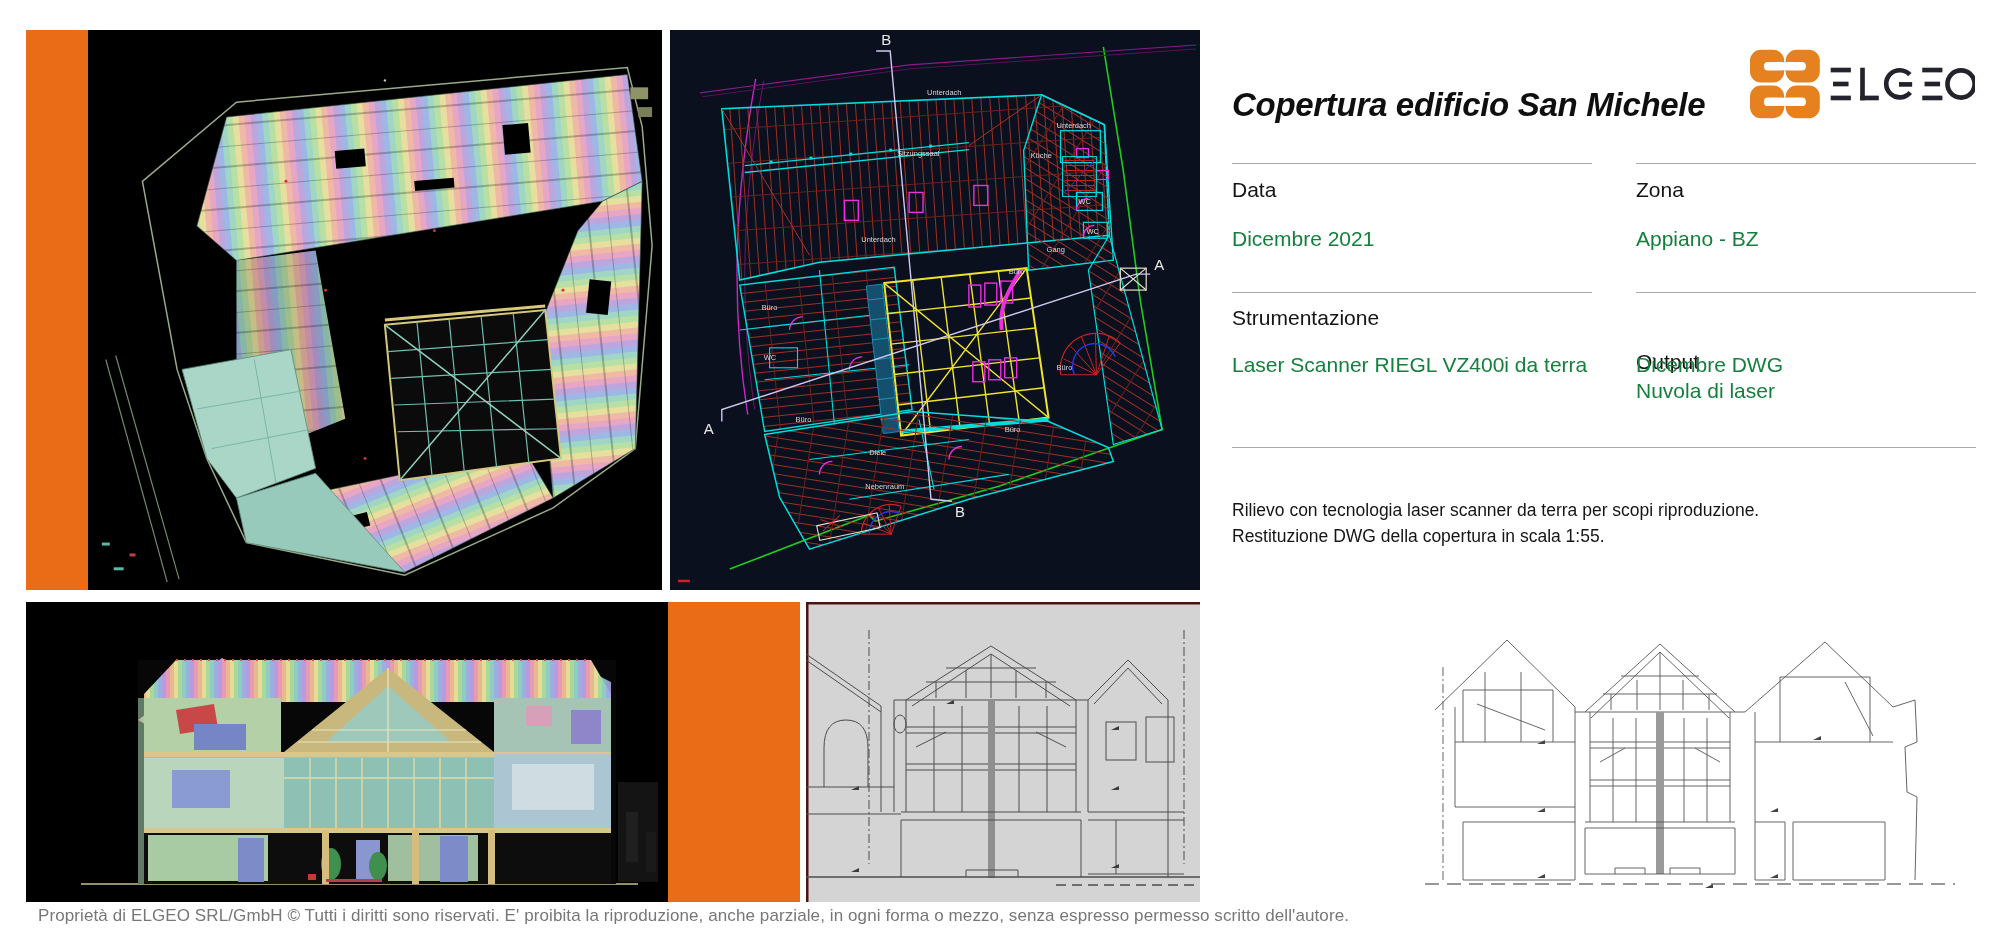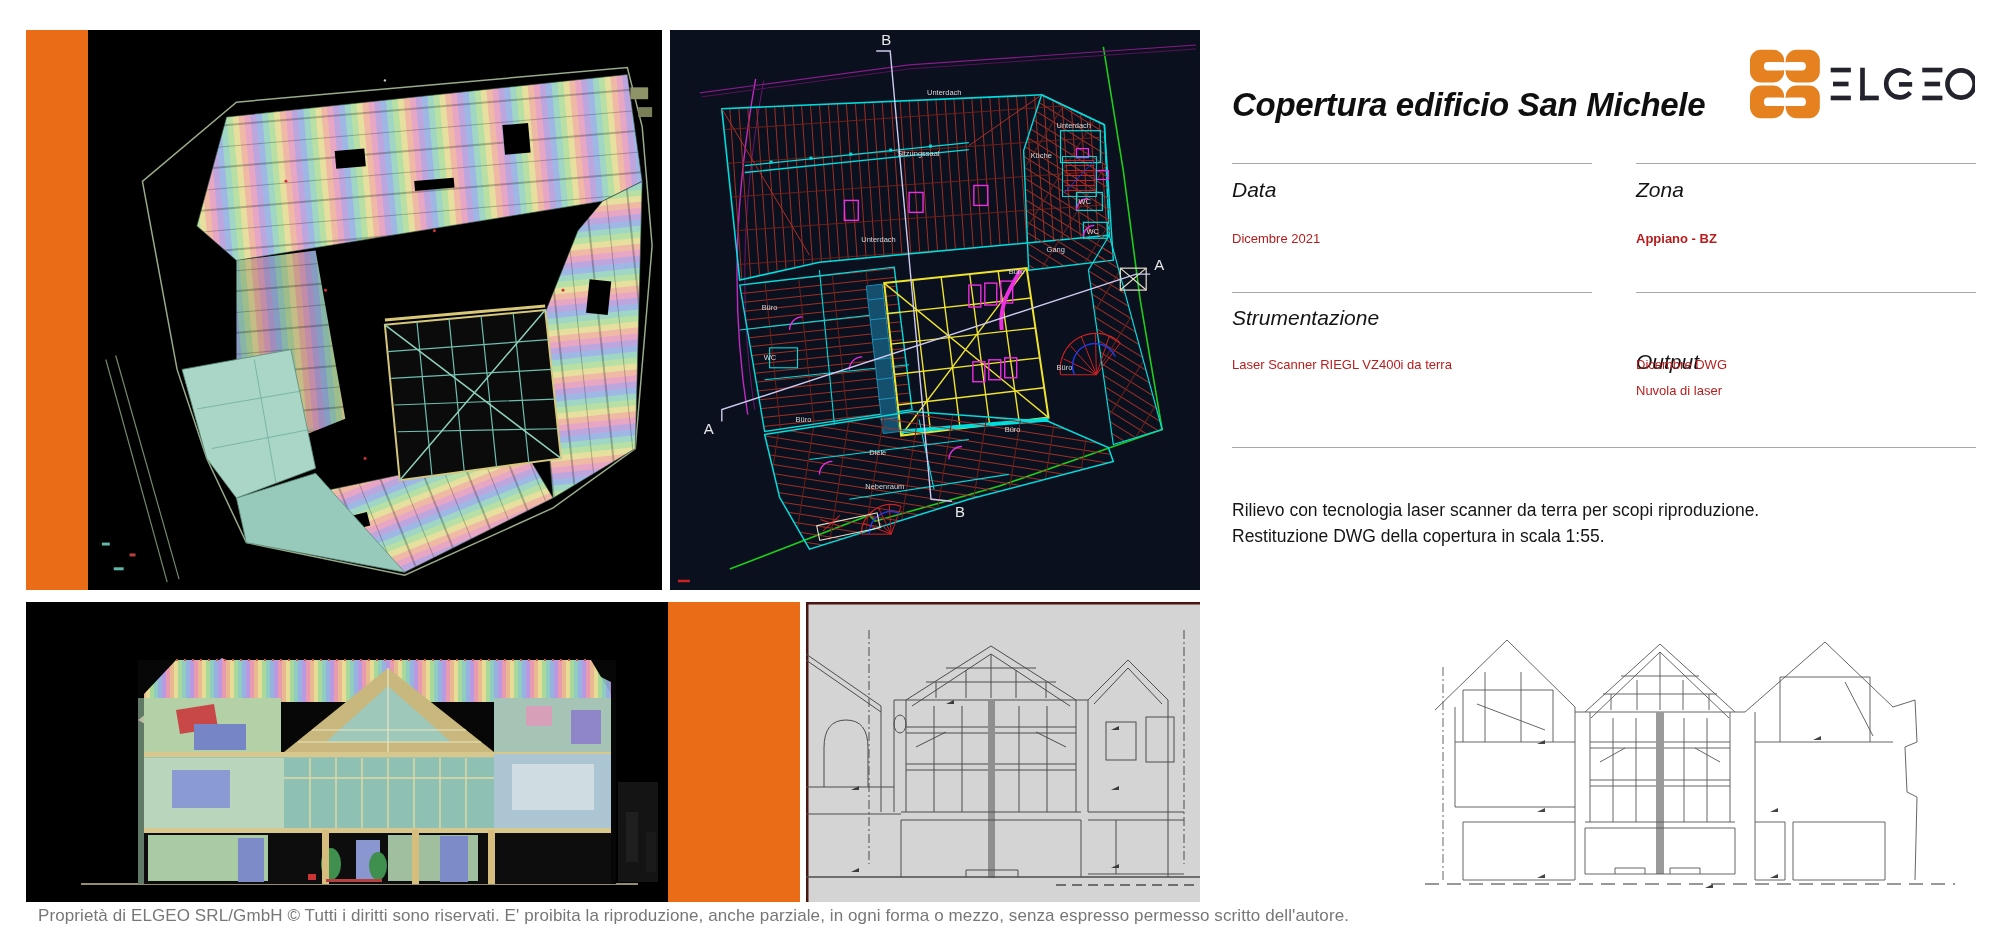--- a/index.html
+++ b/index.html
@@ -2,22 +2,22 @@
 <html><head>
 <meta charset="utf-8">
 <style>
   html,body{margin:0;padding:0;background:#ffffff;}
   body{width:2000px;height:929px;position:relative;overflow:hidden;
        font-family:"Liberation Sans", sans-serif;color:#1a1a1a;}
   .abs{position:absolute;}
   .panel{position:absolute;overflow:hidden;}
   .orange{background:#EA6C16;}
   .rule{position:absolute;height:1px;background:#a8a8a8;}
-  .field-label{position:absolute;font-size:21px;color:#141414;font-style:italic;}
-  .field-value{position:absolute;font-size:13px;color:#b91c1c;line-height:26px;}
+  .field-label{position:absolute;font-size:21px;color:#141414;}
+  .field-value{position:absolute;font-size:21px;color:#15803d;line-height:26px;}
   .title{position:absolute;left:1232px;top:86px;font-size:33px;font-weight:bold;
          letter-spacing:-0.3px;color:#0f0f0f;font-style:italic;}
   .desc{position:absolute;left:1232px;font-size:17.5px;color:#151515;}
   .footer{position:absolute;left:38px;top:906px;font-size:17px;color:#777777;letter-spacing:0.1px;}
   svg text{font-family:"Liberation Sans", sans-serif;}
 </style>
 </head>
 <body>
 
 <div class="panel orange" style="left:26px;top:30px;width:62px;height:560px;"></div>
@@ -431,21 +431,21 @@
 <div class="rule" style="left:1232px;top:163px;width:360px;"></div>
 <div class="rule" style="left:1636px;top:163px;width:340px;"></div>
 <div class="rule" style="left:1232px;top:292px;width:360px;"></div>
 <div class="rule" style="left:1636px;top:292px;width:340px;"></div>
 <div class="rule" style="left:1232px;top:447px;width:744px;"></div>
 
 <div class="field-label" style="left:1232px;top:178px;">Data</div>
 <div class="field-value" style="left:1232px;top:226px;">Dicembre 2021</div>
 
 <div class="field-label" style="left:1636px;top:178px;">Zona</div>
-<div class="field-value" style="left:1636px;top:226px;font-weight:bold;">Appiano - BZ</div>
+<div class="field-value" style="left:1636px;top:226px;">Appiano - BZ</div>
 
 <div class="field-label" style="left:1232px;top:306px;">Strumentazione</div>
 <div class="field-value" style="left:1232px;top:352px;">Laser Scanner RIEGL VZ400i da terra</div>
 
 <div class="field-label" style="left:1636px;top:306px;margin-top:44px;">Output</div>
 <div class="field-value" style="left:1636px;top:352px;">Dicembre DWG</div>
 <div class="field-value" style="left:1636px;top:378px;">Nuvola di laser</div>
 
 <div class="desc" style="top:500px;">Rilievo con tecnologia laser scanner da terra per scopi riproduzione.</div>
 <div class="desc" style="top:526px;">Restituzione DWG della copertura in scala 1:55.</div>

